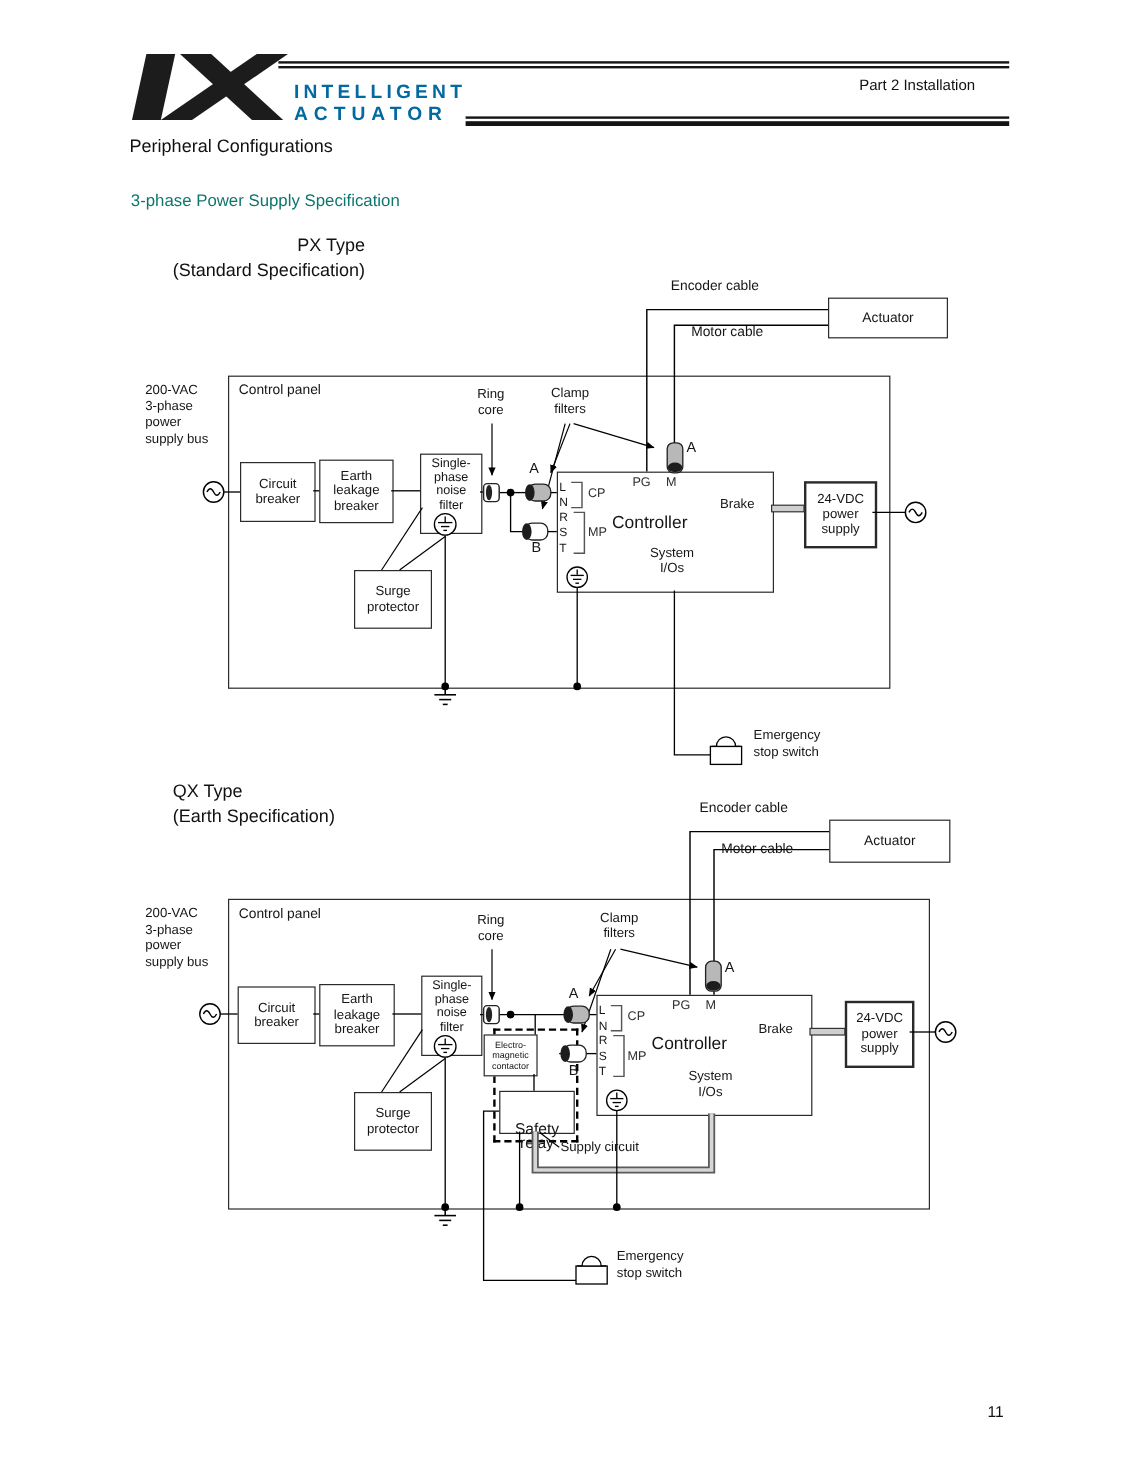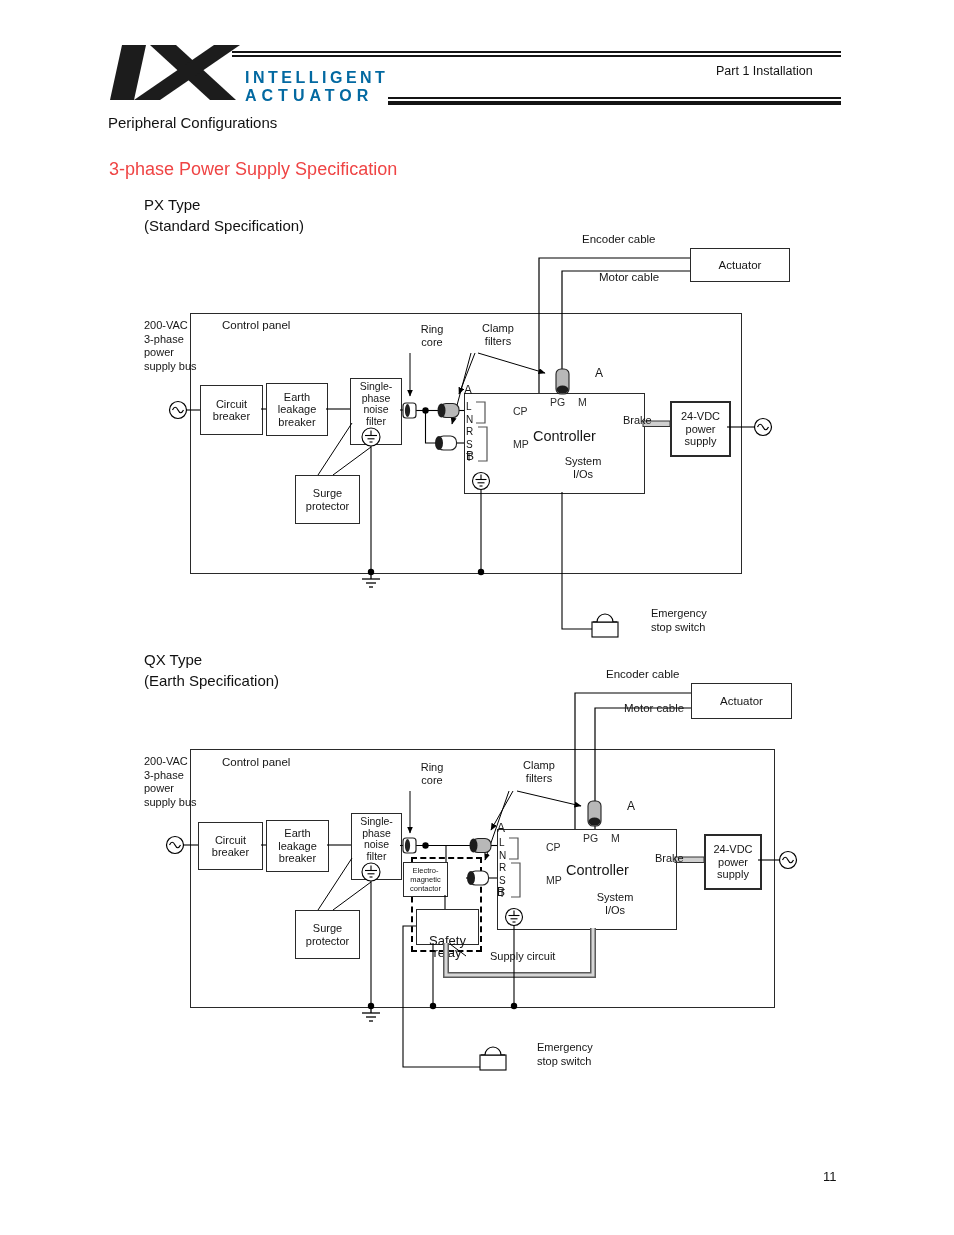--- a/index.html
+++ b/index.html
@@ -1,56 +1,56 @@
 <!DOCTYPE html>
 <html><head>
 <meta charset="utf-8">
 <style>
   html,body{margin:0;padding:0;}
   body{width:954px;height:1235px;position:relative;background:#ffffff;
        font-family:"Liberation Sans","DejaVu Sans",sans-serif;color:#111;overflow:hidden;}
   .abs{position:absolute;}
-  .lbl{position:absolute;font-size:11px;line-height:13px;color:#151515;z-index:6;margin-left:23px;}
+  .lbl{position:absolute;font-size:11px;line-height:13px;color:#151515;z-index:6;}
   .pre{white-space:pre-line;}
   .ctr{text-align:center;}
   .box{position:absolute;border:1px solid #2a2a2a;background:#fff;z-index:2;
        display:flex;align-items:center;justify-content:center;text-align:center;}
   .box .t{font-size:11px;line-height:12.5px;color:#151515;}
   .panel{position:absolute;border:1px solid #2a2a2a;background:#fff;z-index:1;}
   .rule{position:absolute;background:#141414;z-index:3;}
   svg.wires{position:absolute;left:0;top:0;z-index:5;pointer-events:none;}
   .logo-sub{position:absolute;color:#0369a1;font-weight:bold;z-index:4;}
   .hdr-part{position:absolute;font-size:12.5px;color:#111;z-index:4;}
   .h1{position:absolute;font-size:15px;color:#111;z-index:4;}
-  .h2{position:absolute;font-size:18px;color:#ef4444;z-index:4;}
+  .h2{position:absolute;font-size:14px;color:#0f766e;z-index:4;}
   .sect{position:absolute;font-size:15px;line-height:21px;color:#111;z-index:4;white-space:pre-line;}
   .term{position:absolute;font-size:10px;line-height:11px;color:#151515;z-index:6;}
   .small-cap{font-size:10.5px;color:#2d2d2d;}
   .pagenum{position:absolute;font-size:13px;color:#111;}
 </style>
 </head>
 <body>
 
 <svg class="abs" style="left:0;top:0;z-index:4" width="260" height="115" viewBox="0 0 260 115">
   <polygon points="122,45 146,45 134,100 110,100" fill="#1c1c1c"></polygon>
   <polygon points="150,45 176,45 236,100 210,100" fill="#1c1c1c"></polygon>
   <polygon points="214,45 240,45 160,100 134,100" fill="#1c1c1c"></polygon>
 </svg>
 <div class="logo-sub" style="left:245px;top:69px;font-size:16px;letter-spacing:3.5px;">INTELLIGENT</div>
 <div class="logo-sub" style="left:245px;top:87px;font-size:16px;letter-spacing:5px;">ACTUATOR</div>
 <div class="rule" style="left:232px;top:51px;width:609px;height:2px;"></div>
 <div class="rule" style="left:232px;top:55px;width:609px;height:2px;"></div>
 <div class="rule" style="left:388px;top:97px;width:453px;height:2px;"></div>
 <div class="rule" style="left:388px;top:101px;width:453px;height:4px;"></div>
-<div class="hdr-part" style="left:716px;top:64px;">Part 1 Installation</div>
+<div class="hdr-part" style="left:716px;top:64px;">Part 2 Installation</div>
 
 <div class="h1" style="left:108px;top:114px;">Peripheral Configurations</div>
 <div class="h2" style="left:109px;top:159px;">3-phase Power Supply Specification</div>
 
-<div class="sect" style="left:144px;top:194px;">PX Type
+<div class="sect" style="left:144px;top:194px;text-align:right;">PX Type
 (Standard Specification)</div>
 
 <div class="panel" style="left:190px;top:313px;width:550px;height:259px;"></div>
 <div class="lbl" style="left:199px;top:319px;font-size:11.5px;">Control panel</div>
 
 <div class="box" style="left:690px;top:248px;width:98px;height:32px;">
   <div class="t" style="font-size:11.5px;">Actuator</div>
 </div>
 <div class="lbl" style="left:559px;top:233px;font-size:11.5px;">Encoder cable</div>
 <div class="lbl" style="left:576px;top:271px;font-size:11.5px;">Motor cable</div>

